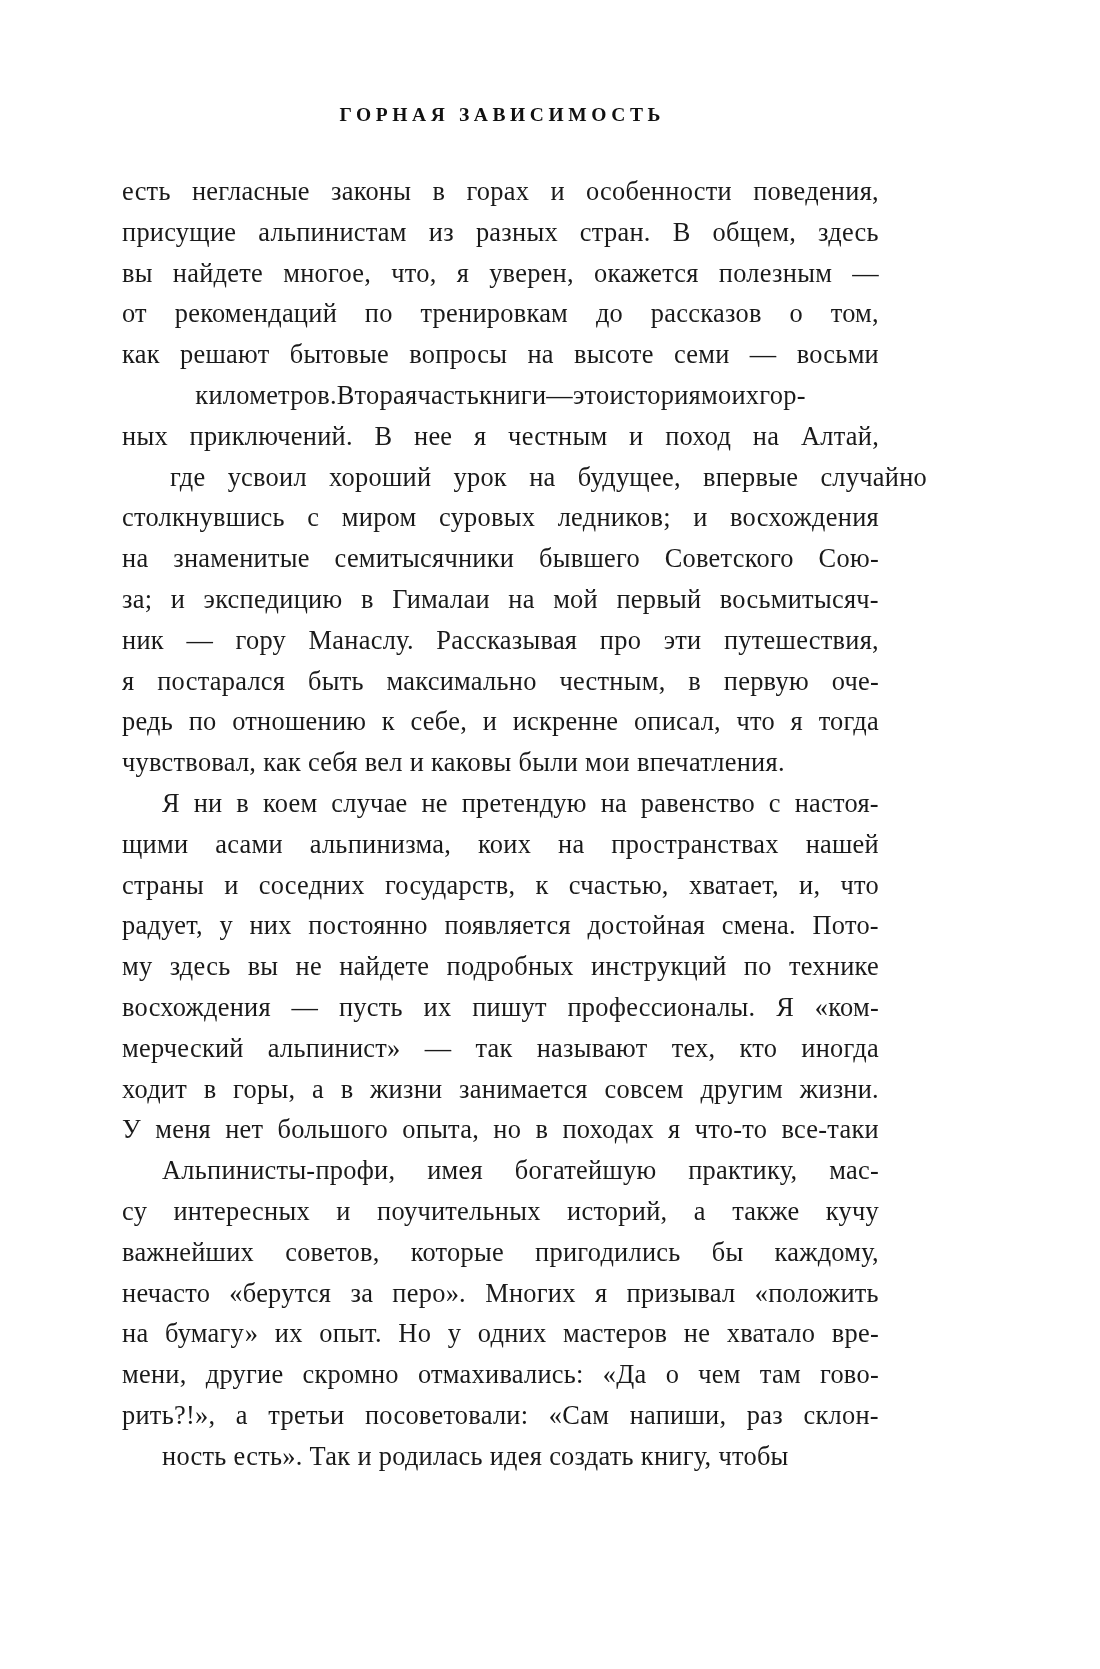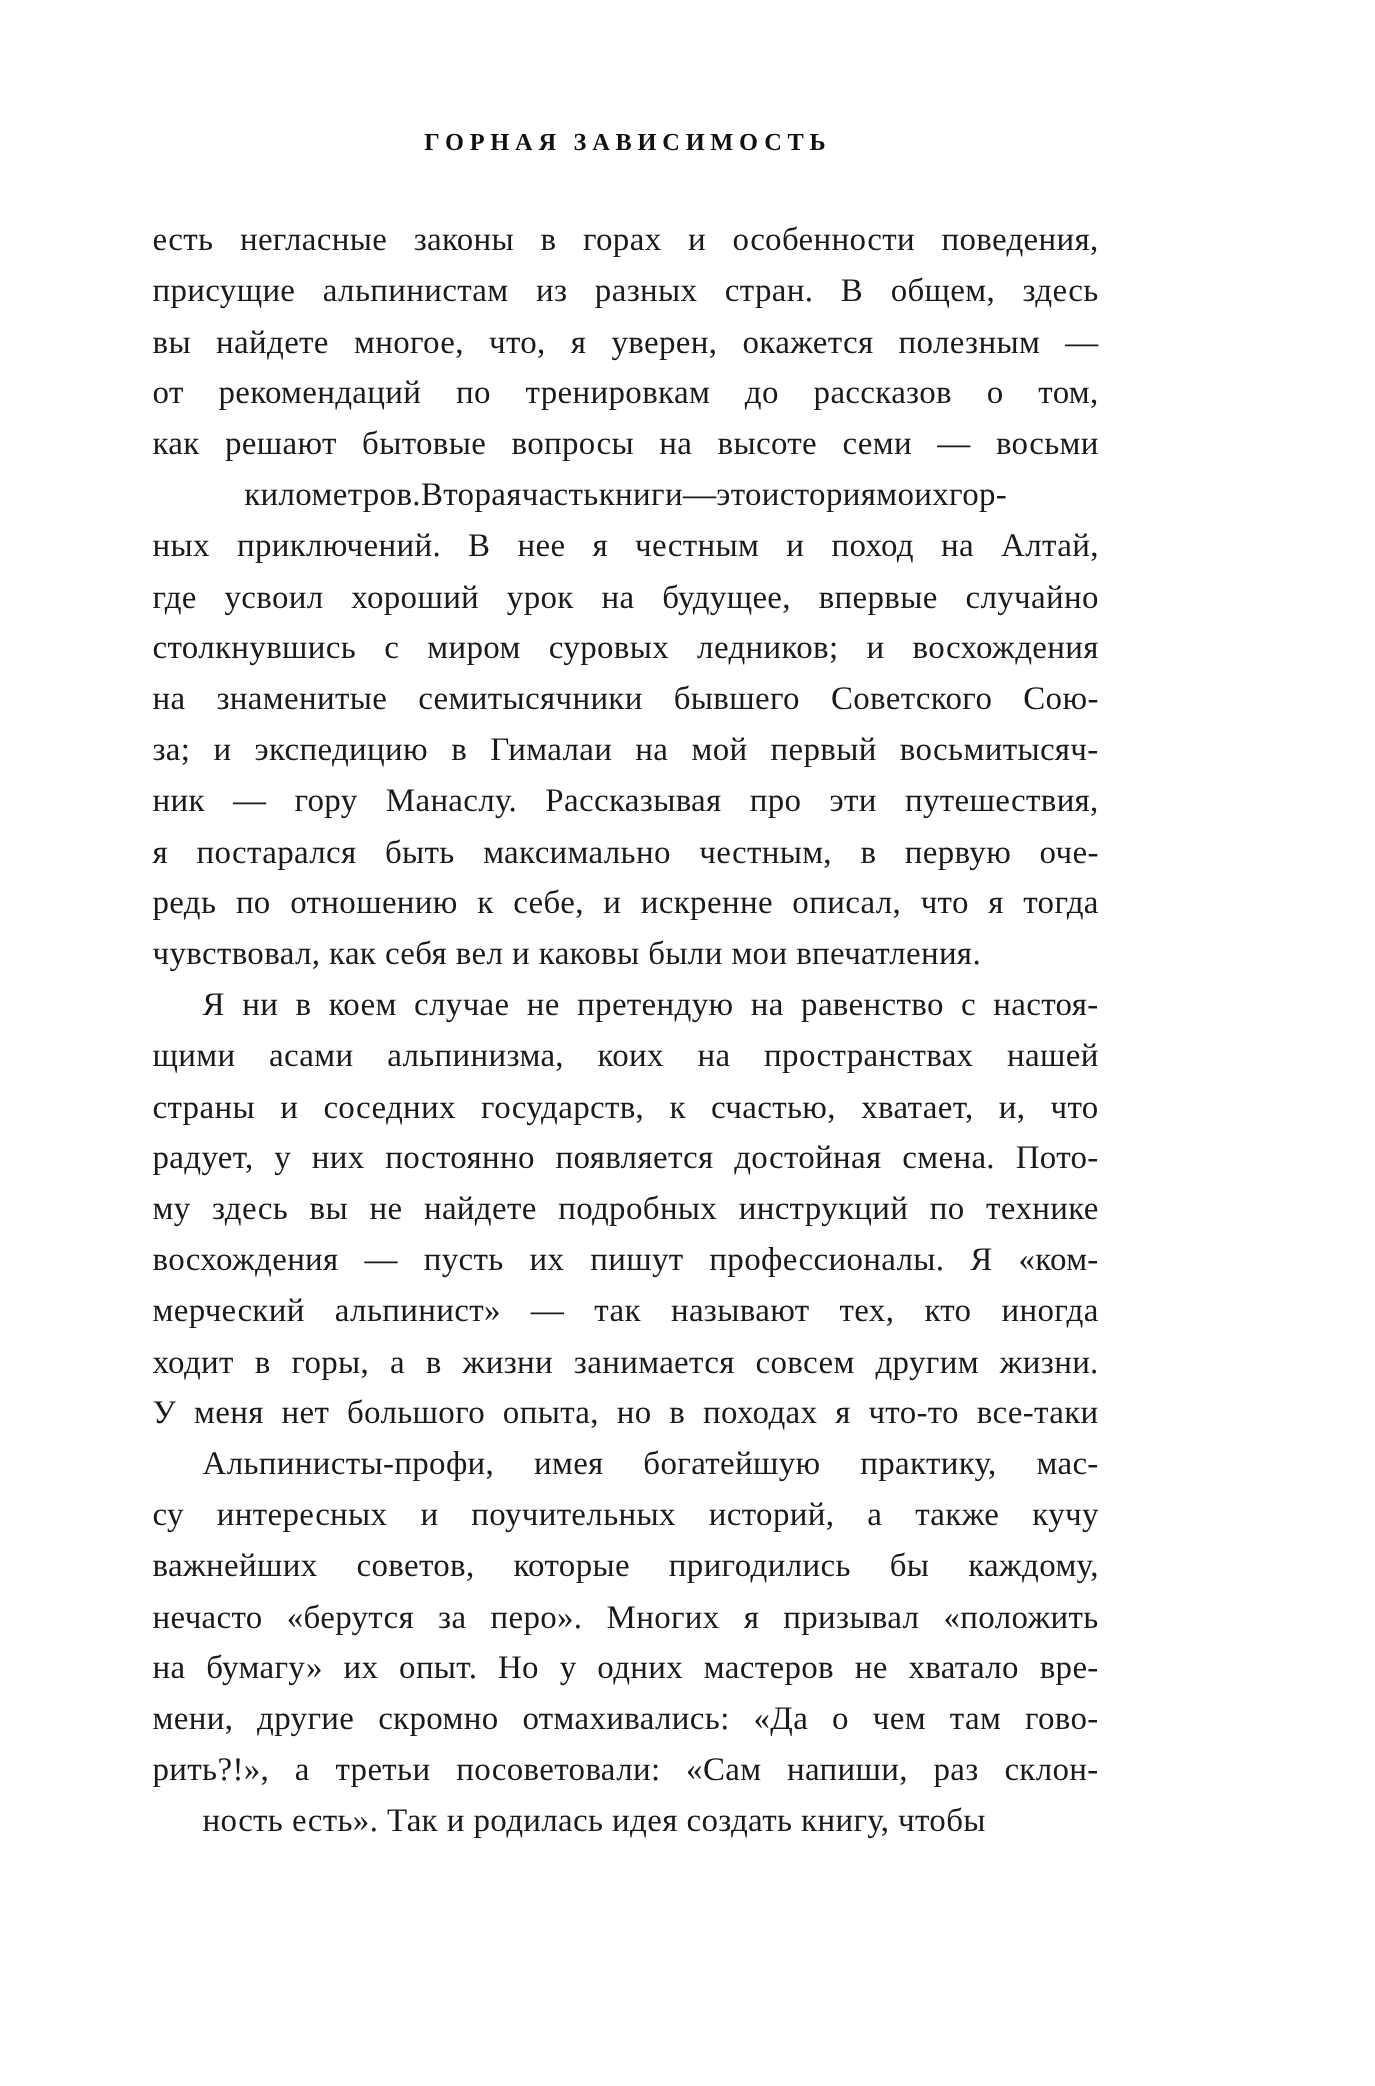--- a/index.html
+++ b/index.html
@@ -162,21 +162,21 @@
           <span style="white-space: pre;">приключений.</span>
           <span style="white-space: pre;">В</span>
           <span style="white-space: pre;">нее</span>
           <span style="white-space: pre;">я</span>
           <span style="white-space: pre;">честным</span>
           <span style="white-space: pre;">и</span>
           <span style="white-space: pre;">поход</span>
           <span style="white-space: pre;">на</span>
           <span style="white-space: pre;">Алтай,</span>
         </span>
-        <span class="line" style="white-space: normal; display: flex; flex-direction: row; justify-content: space-between; width: 757px; text-indent: 0px;">
+        <span class="line" style="white-space: normal; display: flex; flex-direction: row; justify-content: space-between; width: 757px; text-indent: 0px; margin-left: 48px;">
           <span style="white-space: pre;">где</span>
           <span style="white-space: pre;">усвоил</span>
           <span style="white-space: pre;">хороший</span>
           <span style="white-space: pre;">урок</span>
           <span style="white-space: pre;">на</span>
           <span style="white-space: pre;">будущее,</span>
           <span style="white-space: pre;">впервые</span>
           <span style="white-space: pre;">случайно</span>
         </span>
         <span class="line" style="white-space: normal; display: flex; flex-direction: row; justify-content: space-between; width: 757px; text-indent: 0px;">

